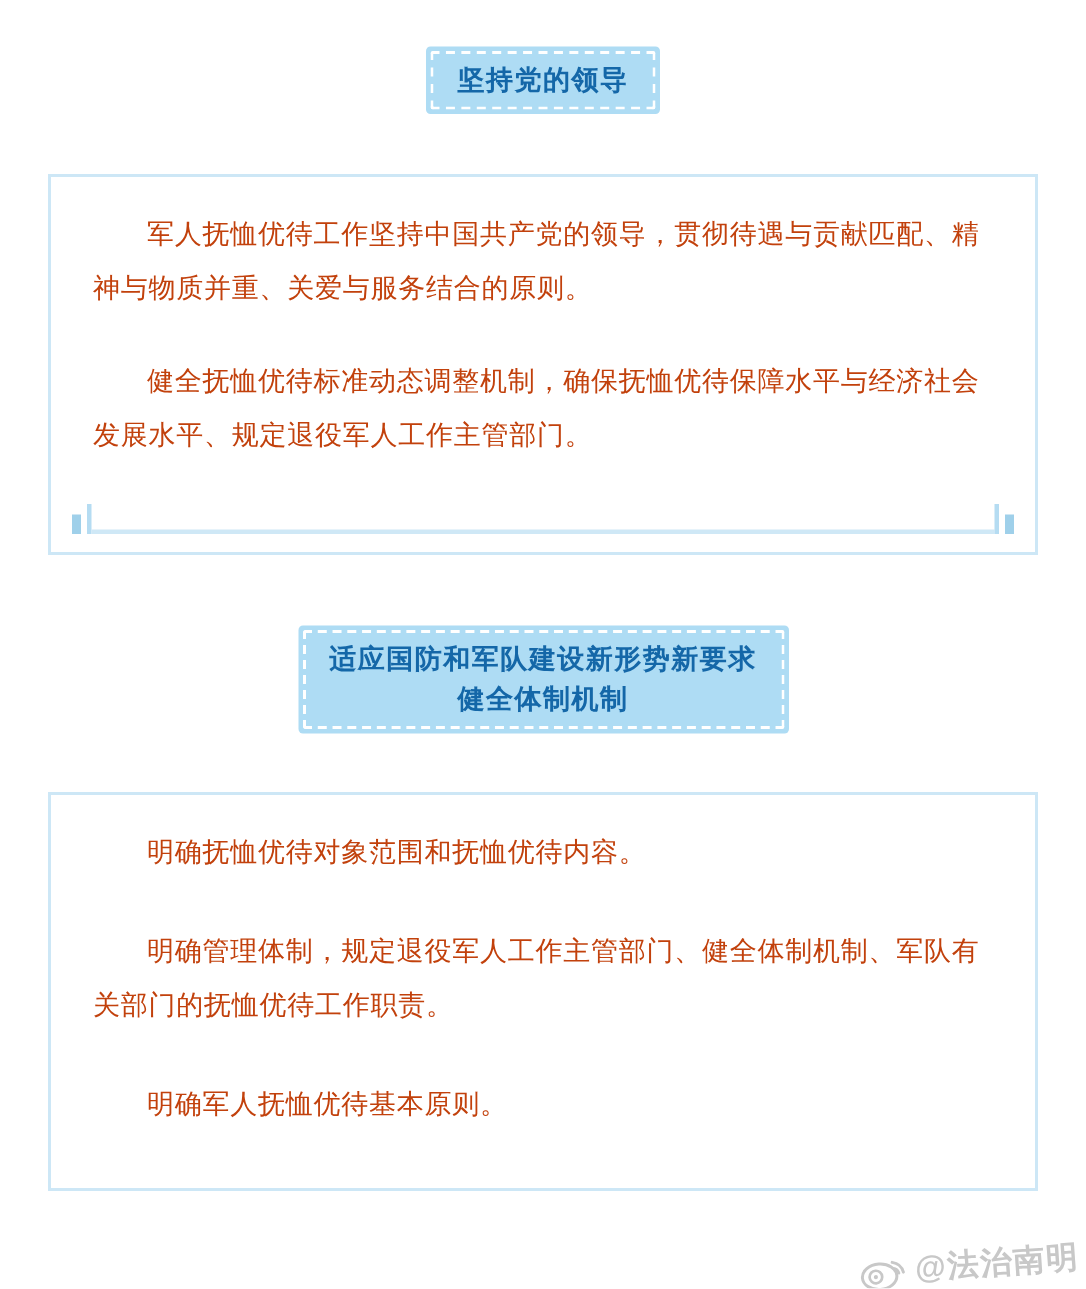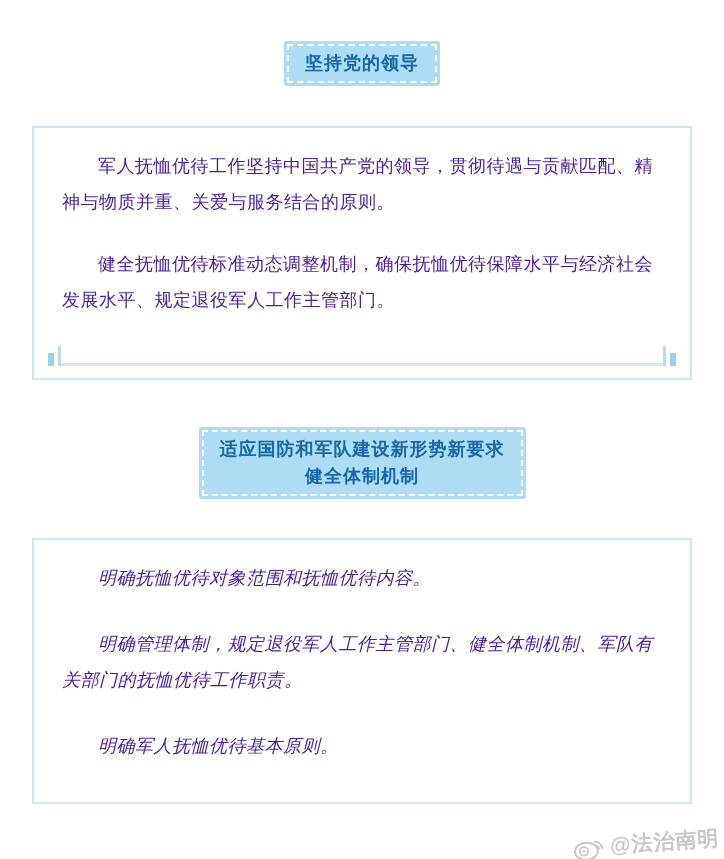--- a/index.html
+++ b/index.html
@@ -4,21 +4,21 @@
 <style>
   html, body { margin: 0; padding: 0; background: #ffffff; }
   .page {
     position: relative;
     width: 724px;
     height: 859px;
     margin: 0 auto;
     background: #ffffff;
     overflow: hidden;
     box-sizing: border-box;
-    padding-top: 41px;
+    padding-top: 31px;
     font-family: "Liberation Sans", sans-serif;
   }
   
   .badge {
     width: max-content;
     margin: 0 auto;
     background: #aedcf4;
     padding: 3px;
     border-radius: 3px;
   }
@@ -42,26 +42,26 @@
     border: 2px solid #cde7f6;
     padding: 20px 28px 8px;
     box-sizing: border-box;
     background: #ffffff;
   }
   .section-2 { margin-top: 47px; }
   .section-2 .box { margin-top: 39px; }
   .para {
     font-size: 18px;
     line-height: 2.0;
-    color: #4c1d95;
+    color: #c2410c;
     text-indent: 2em;
     margin: 0 0 26px 0;
     letter-spacing: 0.5px;
   }
-  .section-2 .para { margin-bottom: 30px; font-style: italic; }
+  .section-2 .para { margin-bottom: 30px; }
   
   .deco {
     display: flex;
     align-items: flex-end;
     height: 22px;
     margin: 2px -14px 4px -14px;
   }
   .deco .bar-short { width: 6px; height: 13px; background: #9fd0ea; flex: 0 0 auto; }
   .deco .bar-tall  { width: 3px; height: 20px; background: #b5dcf2; flex: 0 0 auto; }
   .deco .sp { width: 4px; flex: 0 0 auto; }

